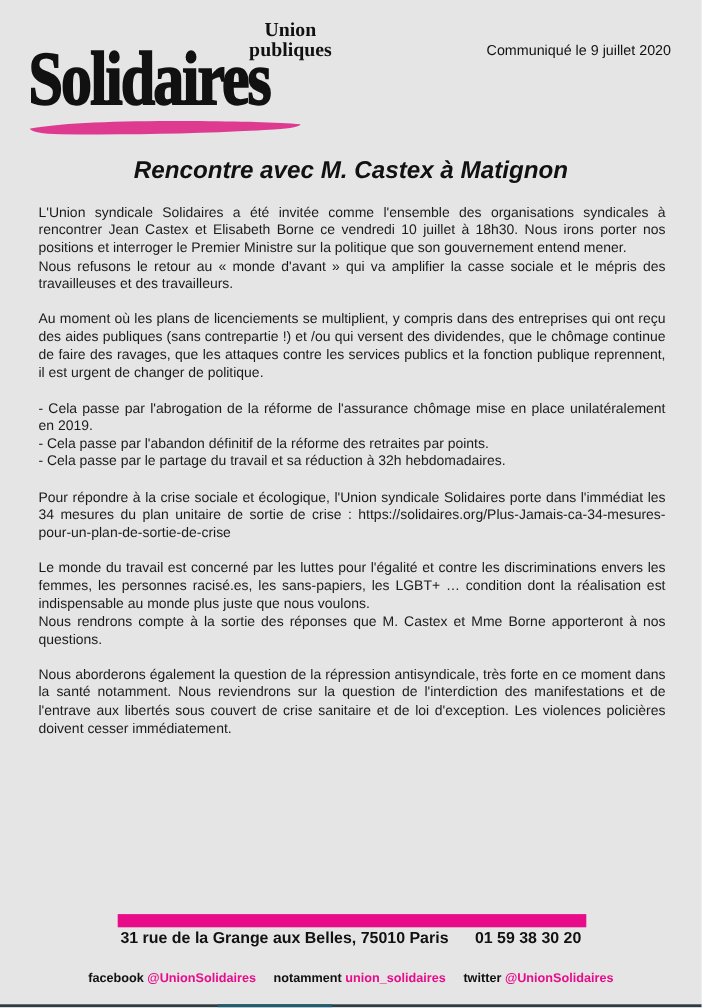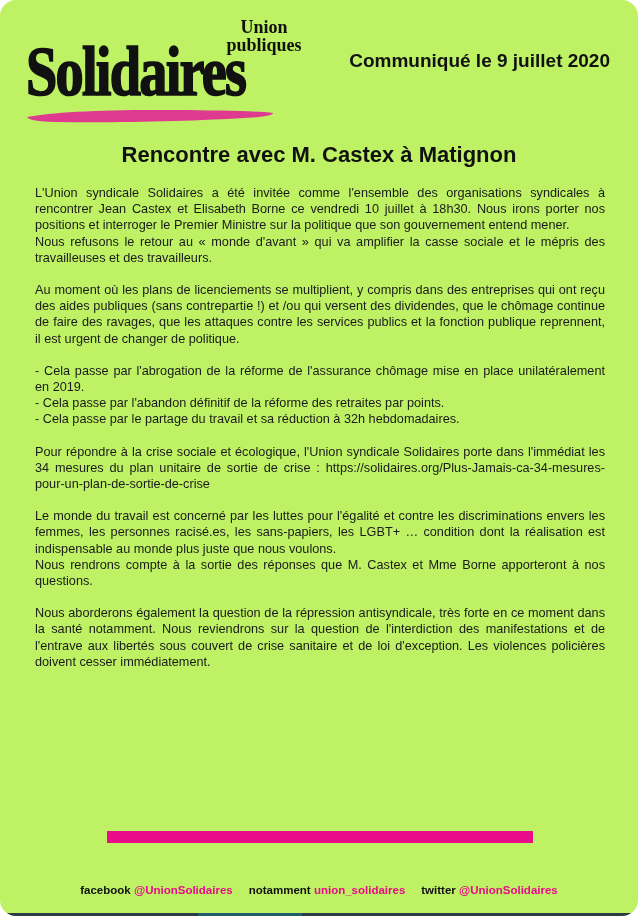--- a/index.html
+++ b/index.html
@@ -1,25 +1,24 @@
 <!DOCTYPE html>
 <html lang="fr"><head>
 <meta charset="utf-8">
 <style>
   * { margin: 0; padding: 0; box-sizing: border-box; }
   html, body { background: #ffffff; }
   .page {
     position: relative;
     width: 638px;
     height: 916px;
-    background: #bef264;
+    background: #e5e5e5;
     overflow: hidden;
     font-family: "Liberation Sans", sans-serif;
     color: #1a1a1a;
-    border-radius: 16px;
   }
 
   
   .logo-block {
     position: absolute;
     left: 22px;
     top: 18px;
     width: 290px;
     height: 110px;
   }
@@ -51,37 +50,38 @@
   }
   .brush-stroke {
     position: absolute;
     left: 3px;
     top: 88px;
     width: 250px;
     height: 18px;
   }
   .date-line {
     position: absolute;
-    top: 50px;
+    top: 38px;
     right: 28px;
-    font-weight: bold;
-    font-size: 19px;
+    font-weight: normal;
+    font-size: 13px;
     color: #111111;
   }
 
   
   .doc-title {
     position: absolute;
     top: 142px;
     left: 0;
     width: 638px;
     text-align: center;
     font-weight: bold;
     font-size: 22px;
     color: #111111;
+    font-style: italic;
   }
 
   
   .body-text {
     position: absolute;
     top: 185px;
     left: 35px;
     width: 570px;
     font-size: 12.7px;
     line-height: 16.2px;
@@ -189,20 +189,24 @@
 - Cela passe par l'abandon définitif de la réforme des retraites par points.
 - Cela passe par le partage du travail et sa réduction à 32h hebdomadaires.</div>
     <div class="para">Pour répondre à la crise sociale et écologique, l'Union syndicale Solidaires porte dans l'immédiat les 34 mesures du plan unitaire de sortie de crise : https://solidaires.org/Plus-Jamais-ca-34-mesures-pour-un-plan-de-sortie-de-crise</div>
     <div class="para">Le monde du travail est concerné par les luttes pour l'égalité et contre les discriminations envers les femmes, les personnes racisé.es, les sans-papiers, les LGBT+ … condition dont la réalisation est indispensable au monde plus juste que nous voulons.
 Nous rendrons compte à la sortie des réponses que M. Castex et Mme Borne apporteront à nos questions.</div>
     <div class="para">Nous aborderons également la question de la répression antisyndicale, très forte en ce moment dans la santé notamment. Nous reviendrons sur la question de l'interdiction des manifestations et de l'entrave aux libertés sous couvert de crise sanitaire et de loi d'exception. Les violences policières doivent cesser immédiatement.</div>
   </div>
 
   <div class="footer-bar"></div>
 
+  <div class="footer-address-row">
+    <span>31 rue de la Grange aux Belles, 75010 Paris</span>
+    <span>01 59 38 30 20</span>
+  </div>
 
 
   <div class="footer-social-row">
     <span class="social-item">
       <span class="social-network">facebook</span>
       <span class="social-handle">@UnionSolidaires</span>
     </span>
     <span class="social-item">
       <span class="social-network">notamment</span>
       <span class="social-handle">union_solidaires</span>

